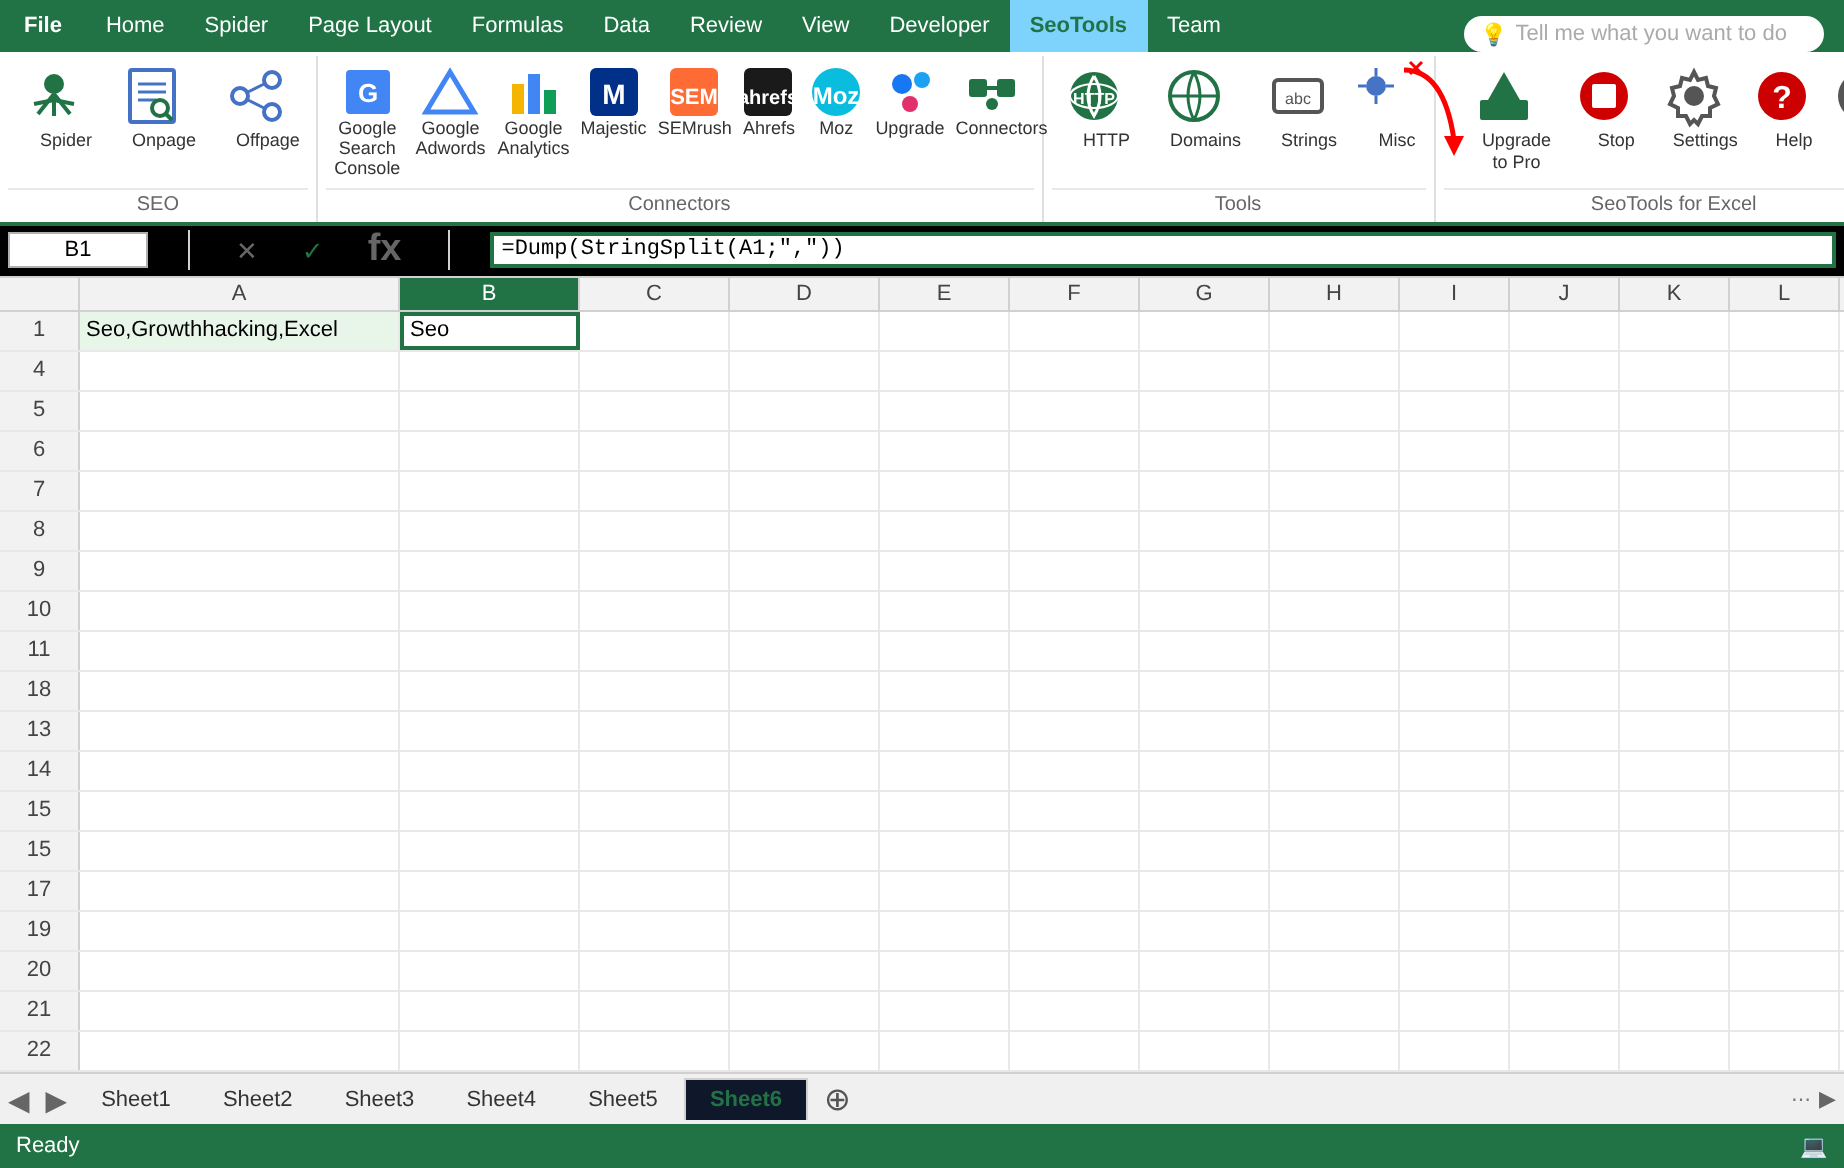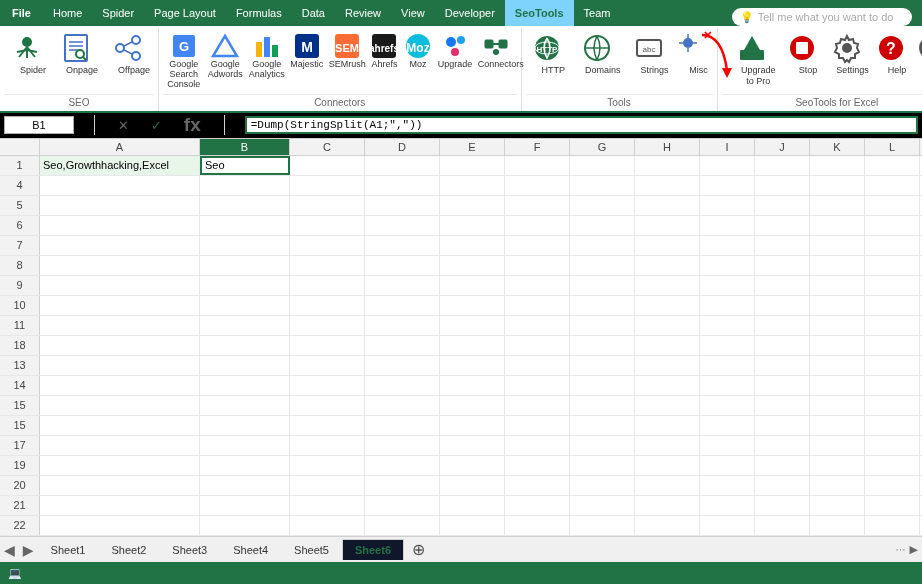--- a/index.html
+++ b/index.html
@@ -698,18 +698,19 @@
     <div class="sheet-tab">Sheet5</div>
     <div class="sheet-tab active">Sheet6</div>
     <div class="add-sheet">⊕</div>
     <div class="sheet-tabs-right">
       <span style="color:#777; font-size:10px;">⋯</span>
       <span style="cursor:pointer;">▶</span>
     </div>
   </div>
 
   <div class="status-bar">
+    <div class="ready">Ready</div>
     <div style="display:flex; align-items:center; gap:2px;">
       <span>💻</span>
     </div>
   </div>
 
 </div>
 
 </body></html>

